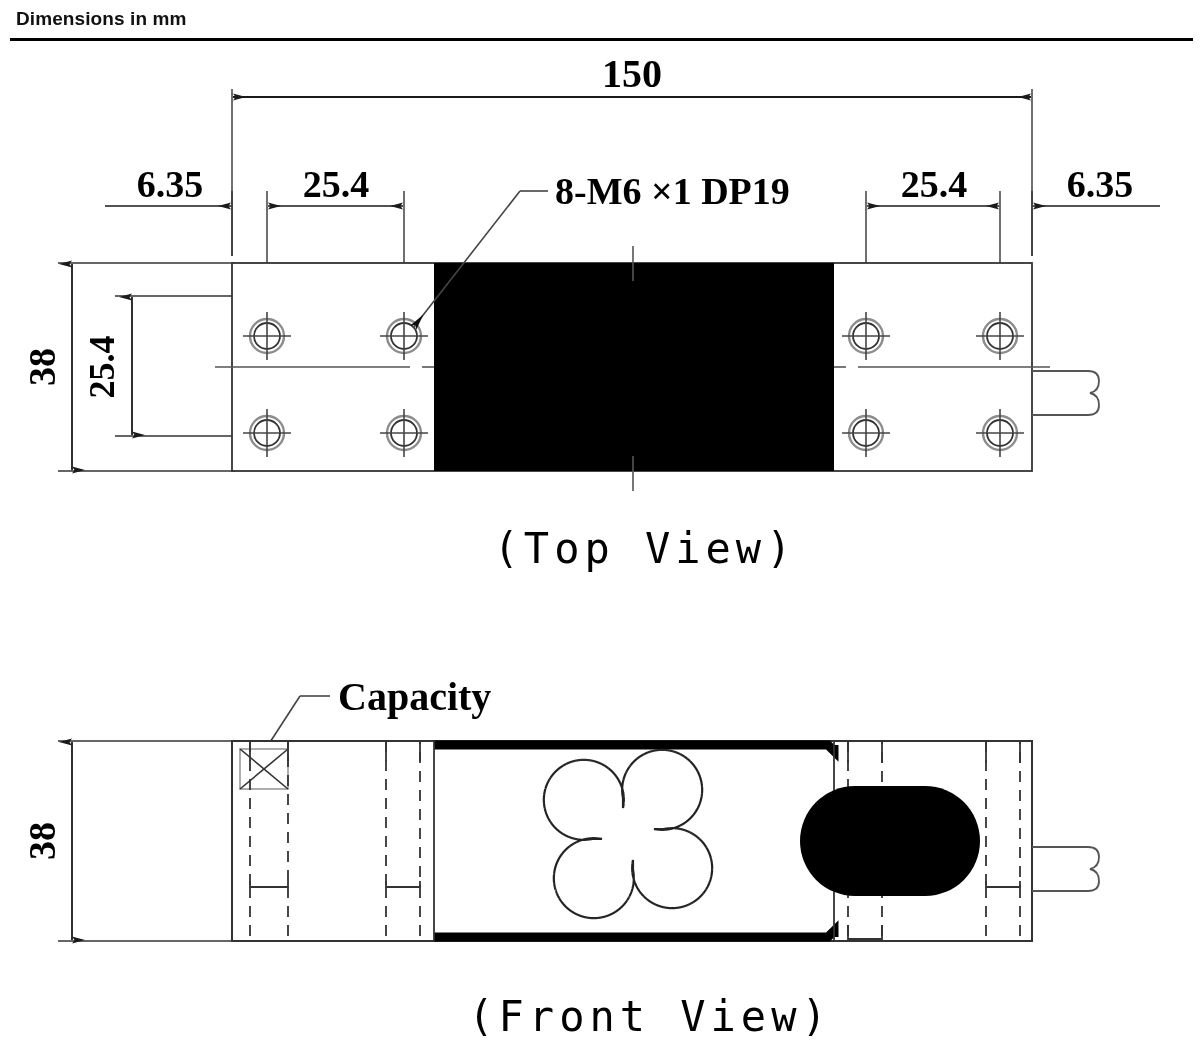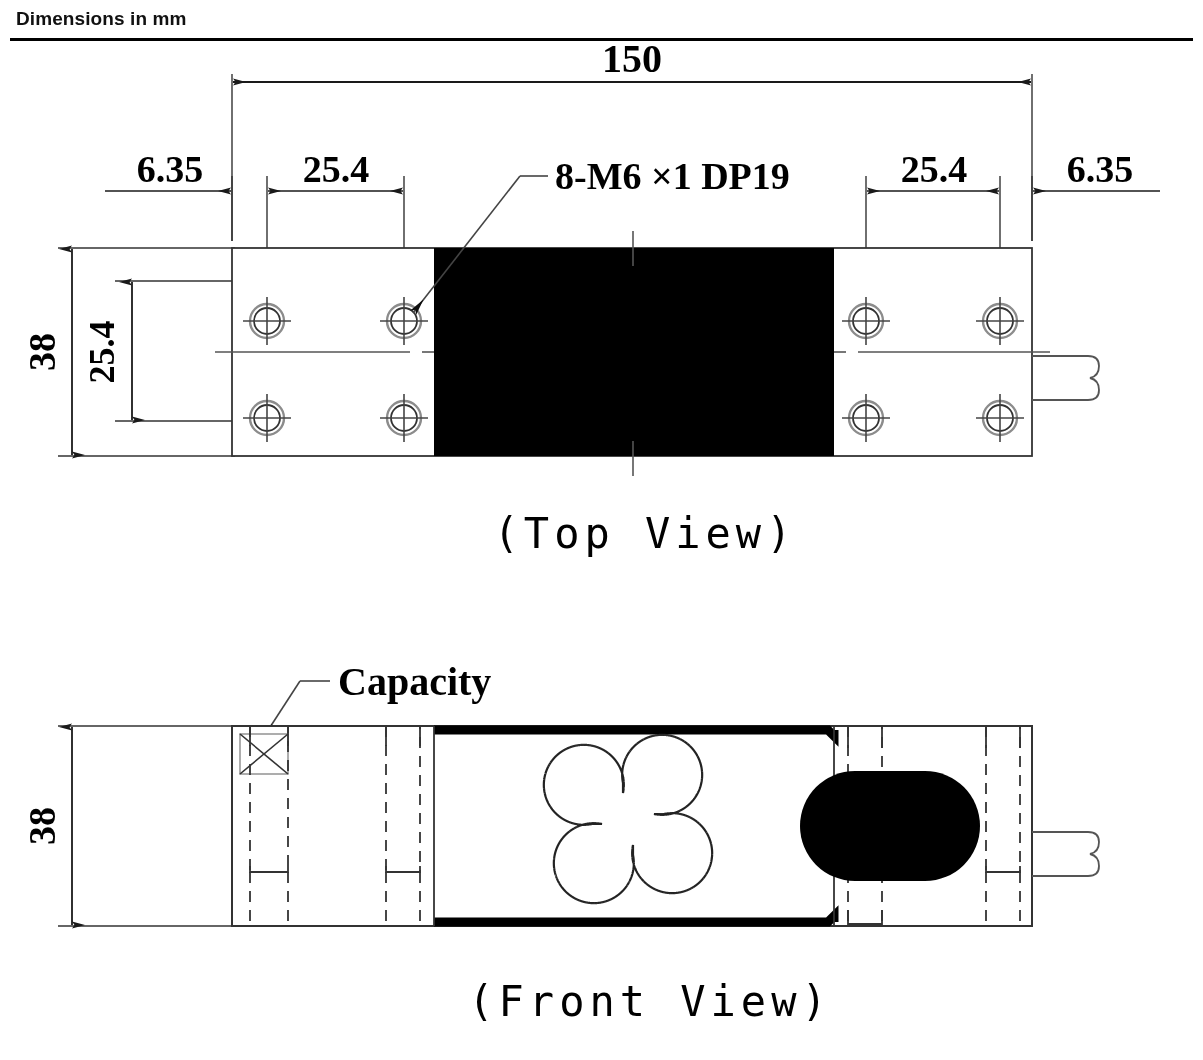--- a/index.html
+++ b/index.html
@@ -37,21 +37,21 @@
     position: absolute;
     left: 10px;
     top: 38px;
     width: 1183px;
     height: 3px;
     background: #000000;
   }
   #drawing-canvas {
     position: absolute;
     left: 0;
-    top: 26px;
+    top: 41px;
     width: 1203px;
     height: 1018px;
   }
   svg text {
     fill: #000000;
   }
   .dimtext {
     font-family: "Liberation Serif", serif;
     font-weight: bold;
   }

